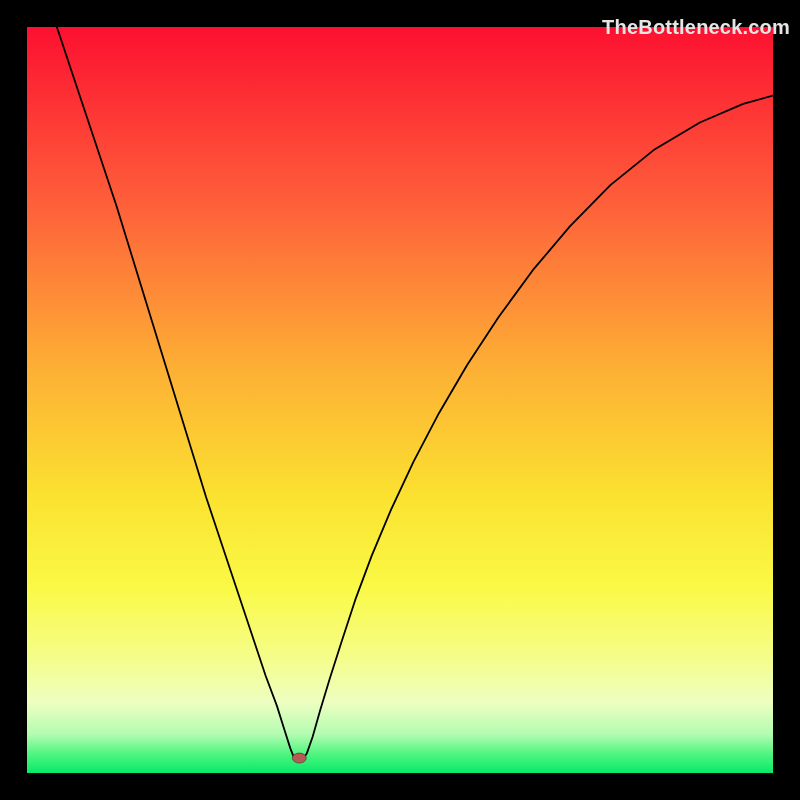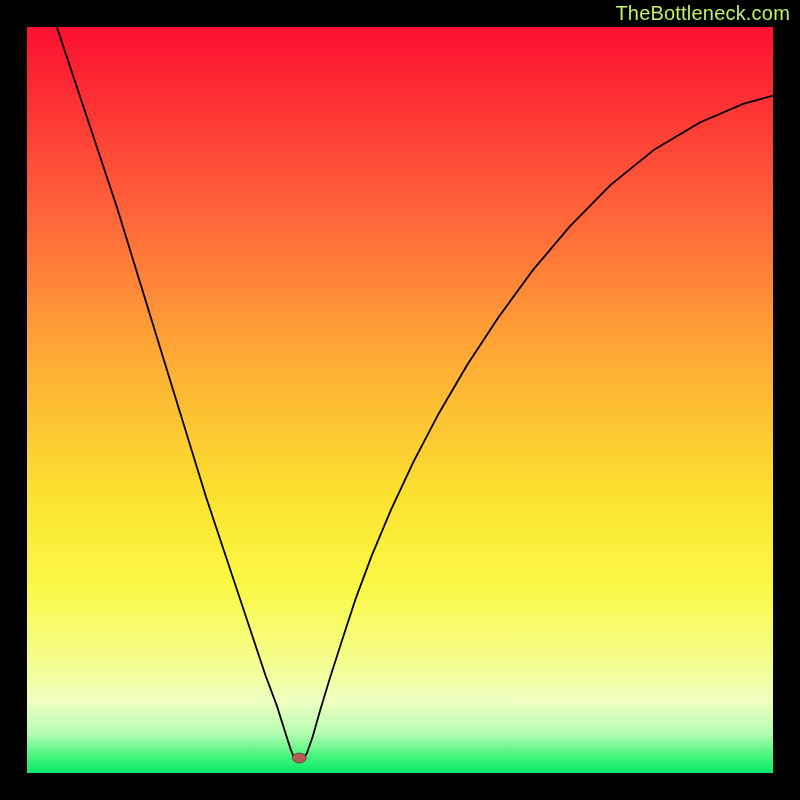--- a/index.html
+++ b/index.html
@@ -12,25 +12,25 @@
     overflow: hidden;
   }
   .frame {
     position: relative;
     width: 800px;
     height: 800px;
     background: #000;
   }
   .watermark {
     position: absolute;
-    top: 2px;
+    top: 16px;
     right: 10px;
-    color: #bef264;
+    color: #e5e5e5;
     font-size: 20px;
-    font-weight: 400;
+    font-weight: 700;
     letter-spacing: 0.2px;
     z-index: 5;
   }
   svg.plot {
     position: absolute;
     left: 27px;
     top: 27px;
     width: 746px;
     height: 746px;
     display: block;

